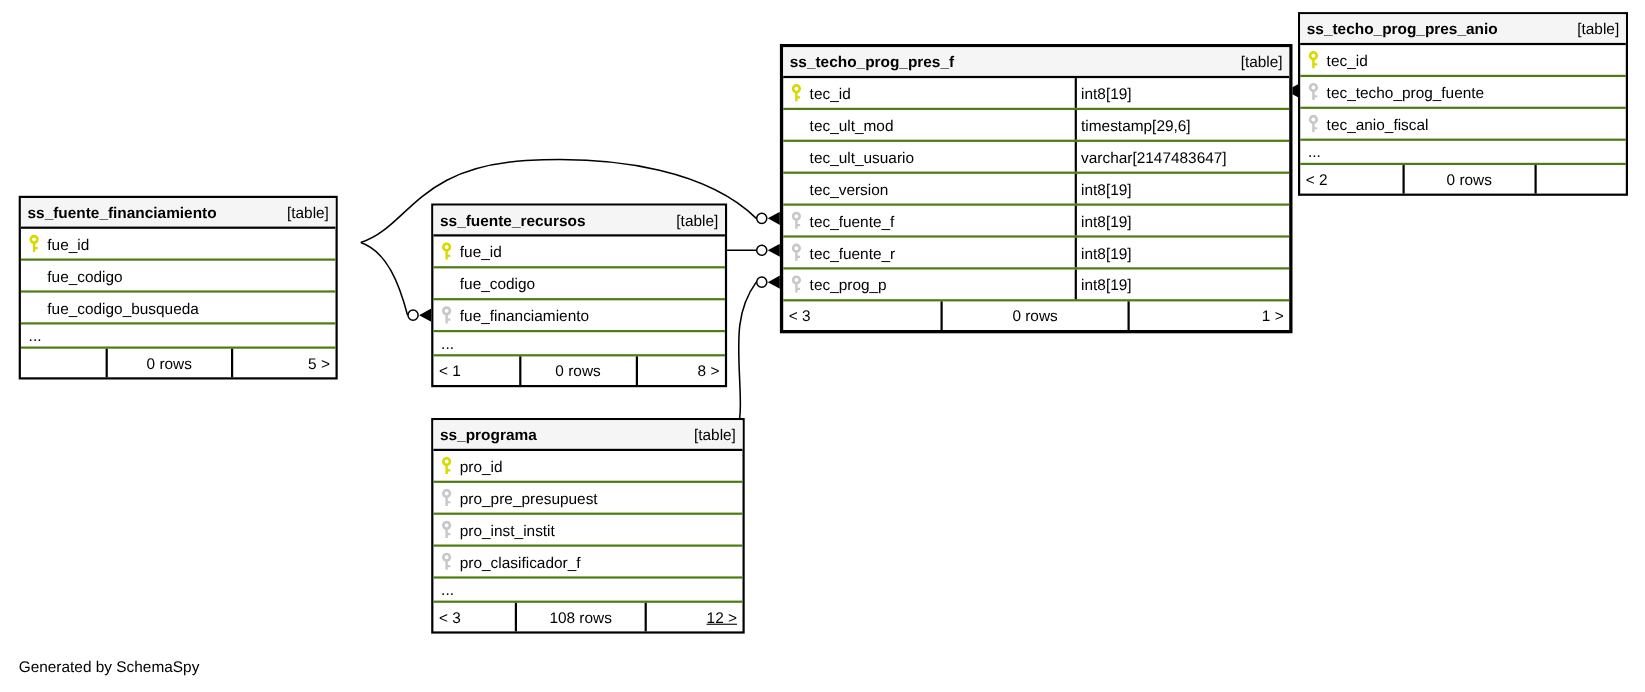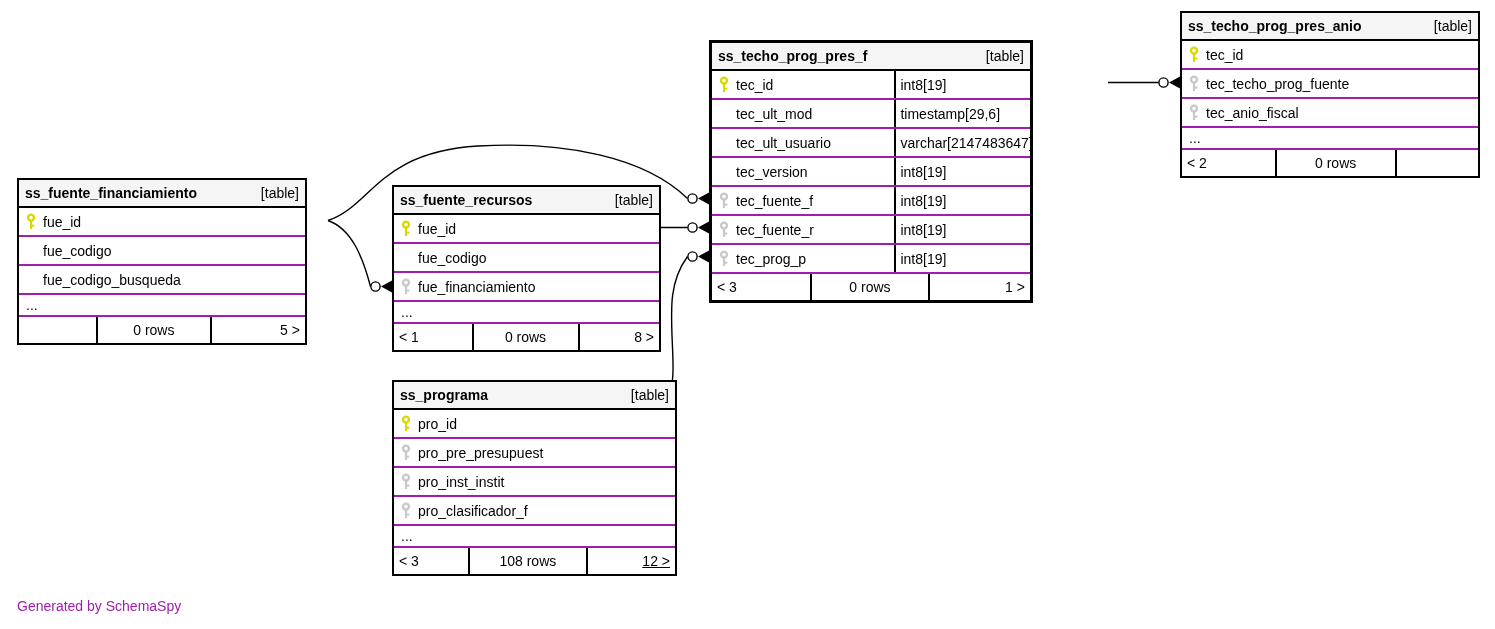--- a/index.html
+++ b/index.html
@@ -15,38 +15,38 @@
     box-sizing:border-box; font-size:14px; color:#000000;text-align:center;
   }
   .tbl.main { border-width:3px; }
   .hdr {
     height:28px; background:#f5f5f5; border-bottom:2px solid #000000;
     display:flex; align-items:center; padding:0 6px; box-sizing:border-box;
   }
   .tname { font-weight:bold; white-space:nowrap; }
   .ttag  { margin-left:auto; white-space:nowrap; }
   .row {
-    height:29px; border-bottom:2px solid #a21caf;
+    height:29px; border-bottom:2px solid #4d7c0f;
     display:flex; align-items:stretch; box-sizing:border-box;
   }
   .row.ellipsis { height:22px; align-items:center; padding-left:7px; }
   .ncell { display:flex; align-items:center; box-sizing:border-box; flex:1 1 auto; min-width:0; }
   .ncell.with-type { flex:0 0 58%; border-right:2px solid #000000; }
   .tcell { display:flex; align-items:center; padding-left:4px; white-space:nowrap; }
   .keyspot { width:15px; margin:0 4px 0 5px; flex:none; display:flex; align-items:center; }
   .cname { white-space:nowrap; }
   .foot { height:26px; display:flex; box-sizing:border-box; }
   .fcell {
     display:flex; align-items:center; box-sizing:border-box;
     border-right:2px solid #000000; padding:0 5px; white-space:nowrap;
   }
   .fcell:last-child { border-right:none; }
   .fcell.c { justify-content:center; }
   .fcell.r { justify-content:flex-end; }
-  #generated-note { position:absolute; left:17px; top:598px; font-size:14px; color:#a21caf; }
+  #generated-note { position:absolute; left:17px; top:598px; font-size:14px; color:#000000; }
 </style>
 </head>
 <body>
 
 <div id="canvas">
 
   <svg id="edges" viewBox="0 0 1495 629" xmlns="http://www.w3.org/2000/svg">
 
     <path class="edge" d="M 328 220.5 C 372 206, 378 152, 478 146 C 565 141, 645 157, 687.5 198.5"></path>
 
@@ -152,21 +152,21 @@
             <span class="cname">fue_financiamiento</span>
           </div>
         </div>
         <div class="row ellipsis">...</div>
         <div class="foot">
           <div class="fcell l" style="width: 30%;">&lt; 1</div>
           <div class="fcell c" style="width: 40%;">0 rows</div>
           <div class="fcell r" style="width: 30%;">8 &gt;</div>
         </div>
       </div>
-      <div class="tbl main" style="left: 709px; top: 40px; width: 324px;">
+      <div class="tbl main" style="left: 709px; top: 40px; width: 466px;">
         <div class="hdr">
           <span class="tname">ss_techo_prog_pres_f</span>
           <span class="ttag">[table]</span>
         </div>
         <div class="row">
           <div class="ncell with-type">
             <span class="keyspot">
               <svg width="14" height="17" viewBox="0 0 14 17" xmlns="http://www.w3.org/2000/svg">
                 <circle cx="7" cy="4.6" r="3" fill="none" stroke="#d9d900" stroke-width="2.4"></circle>
                 <line x1="7" y1="7.6" x2="7" y2="16" stroke="#d9d900" stroke-width="2.2"></line>

